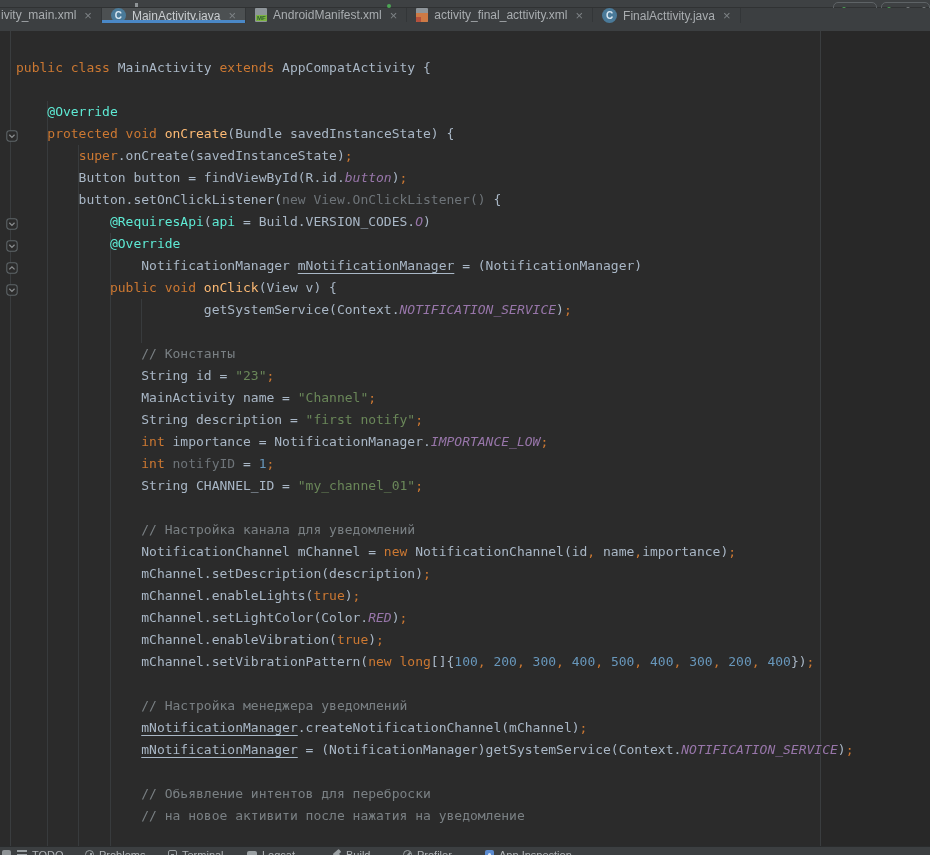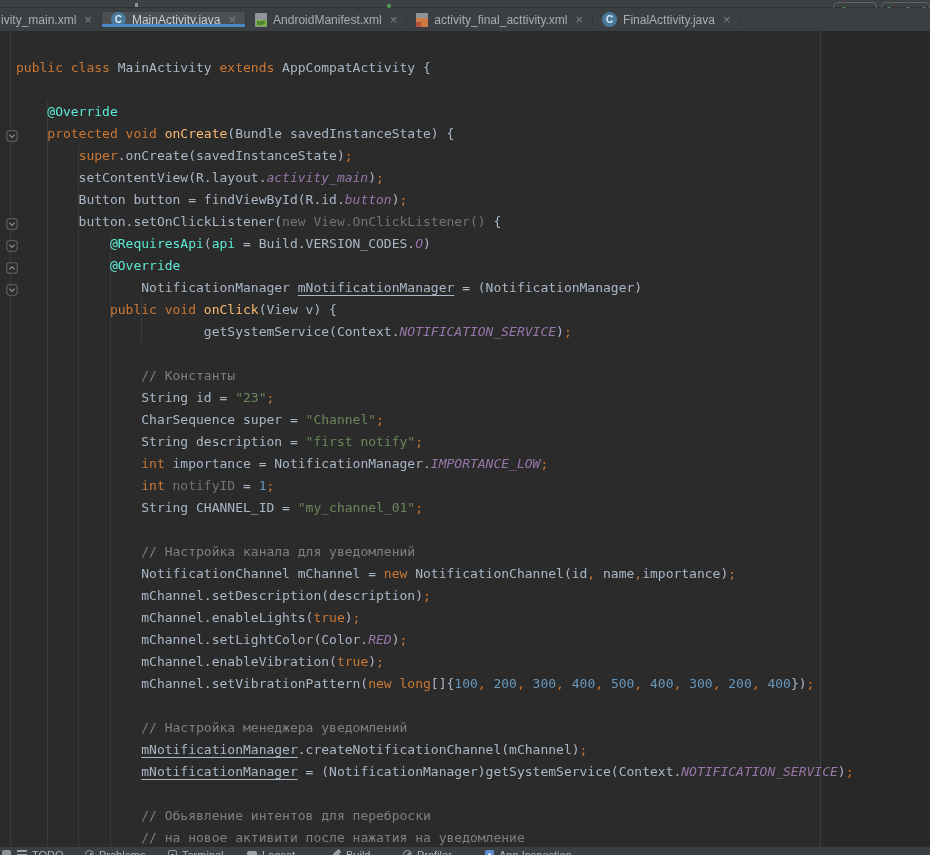--- a/index.html
+++ b/index.html
@@ -11,21 +11,21 @@
                  border-bottom:1px solid #303233;box-sizing:border-box;}
   .run-btn{position:absolute;top:2px;height:12px;border:1px solid #5e6366;border-radius:5px 5px 0 0;
            box-sizing:border-box;}
   .dot{position:absolute;border-radius:50%;}
   .dot.green{width:4px;height:4px;background:#4CA654;top:4px;}
   .dot.gray{width:4px;height:4px;background:#7d8184;top:4px;}
   .mark{position:absolute;top:3px;width:3px;height:4px;background:#8e9396;}
 
   
   .tab-bar{position:absolute;left:0;top:8px;width:930px;height:23px;background:#3c3f41;
-           display:flex;align-items:center;overflow:hidden;}
+           display:flex;align-items:flex-start;overflow:hidden;}
   .tab{position:relative;display:flex;align-items:center;gap:6px;padding:0 9px;
        font-size:12px;color:#a9adb0;border-right:1px solid #333638;white-space:nowrap;cursor:default;}
   .tab.selected{background:#4c5052;color:#c9cdd0;}
   .tab.selected::after{content:"";position:absolute;left:0;right:0;bottom:0;height:3px;background:#4A88C7;}
   .tab .close{color:#7e8386;font-size:13px;line-height:1;margin-left:2px;}
   .cls-icon{width:15px;height:15px;border-radius:50%;background:#4A7A99;color:#d8e7f2;
             font-size:10px;font-weight:bold;display:inline-flex;align-items:center;justify-content:center;}
   .doc-icon{position:relative;width:12px;height:14px;background:#8e959a;border-radius:1px;overflow:hidden;}
   .doc-icon.manifest .band{position:absolute;left:1px;bottom:1px;font-size:6px;font-weight:bold;color:#2e5c31;
             background:#7CB342;padding:0 1px;line-height:6px;}
@@ -124,32 +124,31 @@
     <div class="indent-guide" style="left:110px;top:202px;height:613px"></div>
     <div class="indent-guide" style="left:141px;top:268px;height:44px"></div>
     <div class="right-shade"></div>
     <div class="margin-guide"></div>
     <div class="code">
         <div class="code-line"><span class="t-k">public class</span><span class="t-d"> MainActivity </span><span class="t-k">extends</span><span class="t-d"> AppCompatActivity {</span></div>
         <div class="code-line"></div>
         <div class="code-line"><span class="t-d">    </span><span class="t-a">@Override</span></div>
         <div class="code-line"><span class="t-d">    </span><span class="t-k">protected void </span><span class="t-m">onCreate</span><span class="t-d">(Bundle savedInstanceState) {</span></div>
         <div class="code-line"><span class="t-d">        </span><span class="t-k">super</span><span class="t-d">.onCreate(savedInstanceState)</span><span class="t-k">;</span></div>
-        <div class="code-line"><span class="t-d">        setContentView(R.layout.</span><span class="t-p">activity_main</span><span class="t-d">)</span><span class="t-k">;</span></div>
         <div class="code-line"><span class="t-d">        Button button = findViewById(R.id.</span><span class="t-p">button</span><span class="t-d">)</span><span class="t-k">;</span></div>
         <div class="code-line"><span class="t-d">        button.setOnClickListener(</span><span class="t-g">new View.OnClickListener()</span><span class="t-d"> {</span></div>
         <div class="code-line"><span class="t-d">            </span><span class="t-a">@RequiresApi</span><span class="t-d">(</span><span class="t-a">api</span><span class="t-d"> = Build.VERSION_CODES.</span><span class="t-p">O</span><span class="t-d">)</span></div>
         <div class="code-line"><span class="t-d">            </span><span class="t-a">@Override</span></div>
         <div class="code-line"><span class="t-d">                NotificationManager </span><span class="t-u">mNotificationManager</span><span class="t-d"> = (NotificationManager)</span></div>
         <div class="code-line"><span class="t-d">            </span><span class="t-k">public void </span><span class="t-m">onClick</span><span class="t-d">(View v) {</span></div>
         <div class="code-line"><span class="t-d">                        getSystemService(Context.</span><span class="t-p">NOTIFICATION_SERVICE</span><span class="t-d">)</span><span class="t-k">;</span></div>
         <div class="code-line"></div>
         <div class="code-line"><span class="t-d">                </span><span class="t-c">// Константы</span></div>
         <div class="code-line"><span class="t-d">                String id = </span><span class="t-s">"23"</span><span class="t-k">;</span></div>
-        <div class="code-line"><span class="t-d">                CharSequence super = </span><span class="t-s">"Channel"</span><span class="t-k">;</span></div>
+        <div class="code-line"><span class="t-d">                MainActivity name = </span><span class="t-s">"Channel"</span><span class="t-k">;</span></div>
         <div class="code-line"><span class="t-d">                String description = </span><span class="t-s">"first notify"</span><span class="t-k">;</span></div>
         <div class="code-line"><span class="t-d">                </span><span class="t-k">int</span><span class="t-d"> importance = NotificationManager.</span><span class="t-p">IMPORTANCE_LOW</span><span class="t-k">;</span></div>
         <div class="code-line"><span class="t-d">                </span><span class="t-k">int</span><span class="t-g"> notifyID</span><span class="t-d"> = </span><span class="t-n">1</span><span class="t-k">;</span></div>
         <div class="code-line"><span class="t-d">                String CHANNEL_ID = </span><span class="t-s">"my_channel_01"</span><span class="t-k">;</span></div>
         <div class="code-line"></div>
         <div class="code-line"><span class="t-d">                </span><span class="t-c">// Настройка канала для уведомлений</span></div>
         <div class="code-line"><span class="t-d">                NotificationChannel mChannel = </span><span class="t-k">new</span><span class="t-d"> NotificationChannel(id</span><span class="t-k">,</span><span class="t-d"> name</span><span class="t-k">,</span><span class="t-d">importance)</span><span class="t-k">;</span></div>
         <div class="code-line"><span class="t-d">                mChannel.setDescription(description)</span><span class="t-k">;</span></div>
         <div class="code-line"><span class="t-d">                mChannel.enableLights(</span><span class="t-k">true</span><span class="t-d">)</span><span class="t-k">;</span></div>
         <div class="code-line"><span class="t-d">                mChannel.setLightColor(Color.</span><span class="t-p">RED</span><span class="t-d">)</span><span class="t-k">;</span></div>

